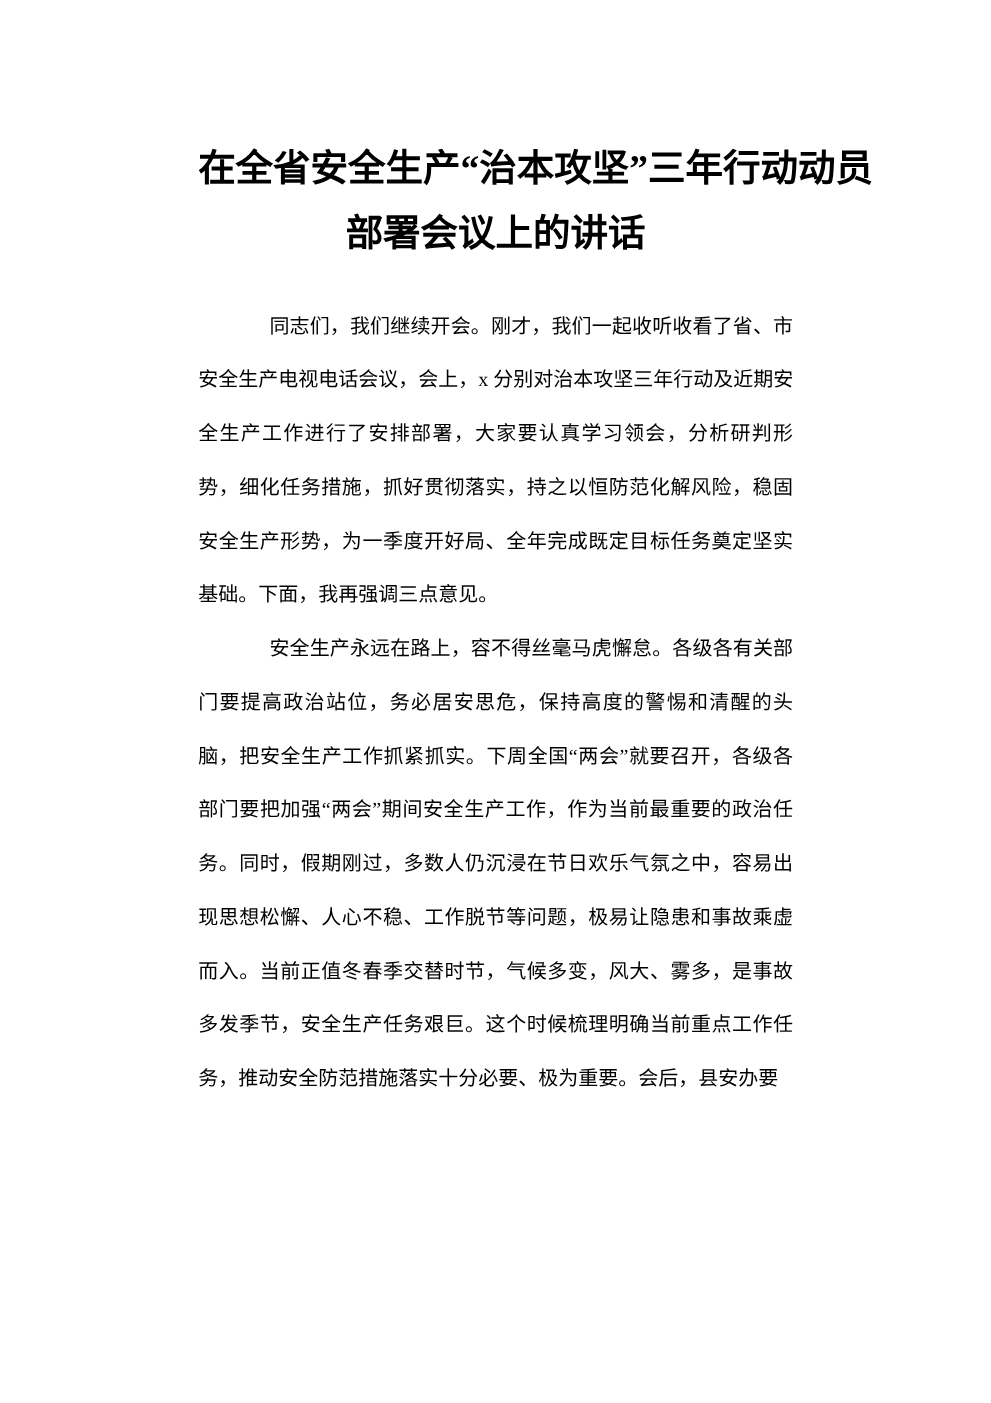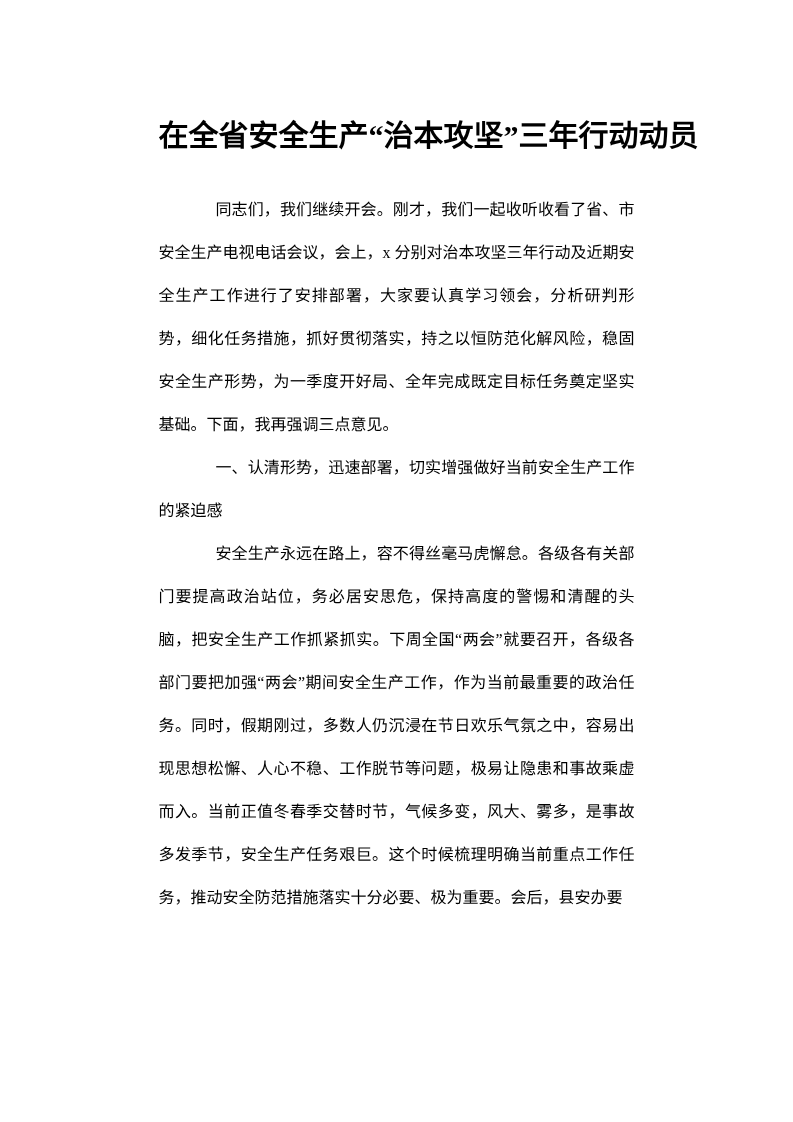--- a/index.html
+++ b/index.html
@@ -42,21 +42,21 @@
     word-break: break-all;
   }
 </style>
 </head>
 <body>
 
 <div class="page">
 
   <h1 class="doc-title">
     <span class="title-line">在全省安全生产“治本攻坚”三年行动动员</span>
+    <span class="title-line">部署会议上的讲话</span>
   </h1>
 
   <p class="para">同志们，我们继续开会。刚才，我们一起收听收看了省、市安全生产电视电话会议，会上，x 分别对治本攻坚三年行动及近期安全生产工作进行了安排部署，大家要认真学习领会，分析研判形势，细化任务措施，抓好贯彻落实，持之以恒防范化解风险，稳固安全生产形势，为一季度开好局、全年完成既定目标任务奠定坚实基础。下面，我再强调三点意见。</p>
 
-  <p class="para">一、认清形势，迅速部署，切实增强做好当前安全生产工作的紧迫感</p>
 
   <p class="para">安全生产永远在路上，容不得丝毫马虎懈怠。各级各有关部门要提高政治站位，务必居安思危，保持高度的警惕和清醒的头脑，把安全生产工作抓紧抓实。下周全国“两会”就要召开，各级各部门要把加强“两会”期间安全生产工作，作为当前最重要的政治任务。同时，假期刚过，多数人仍沉浸在节日欢乐气氛之中，容易出现思想松懈、人心不稳、工作脱节等问题，极易让隐患和事故乘虚而入。当前正值冬春季交替时节，气候多变，风大、雾多，是事故多发季节，安全生产任务艰巨。这个时候梳理明确当前重点工作任务，推动安全防范措施落实十分必要、极为重要。会后，县安办要</p>
 
 </div>
 
 </body></html>

